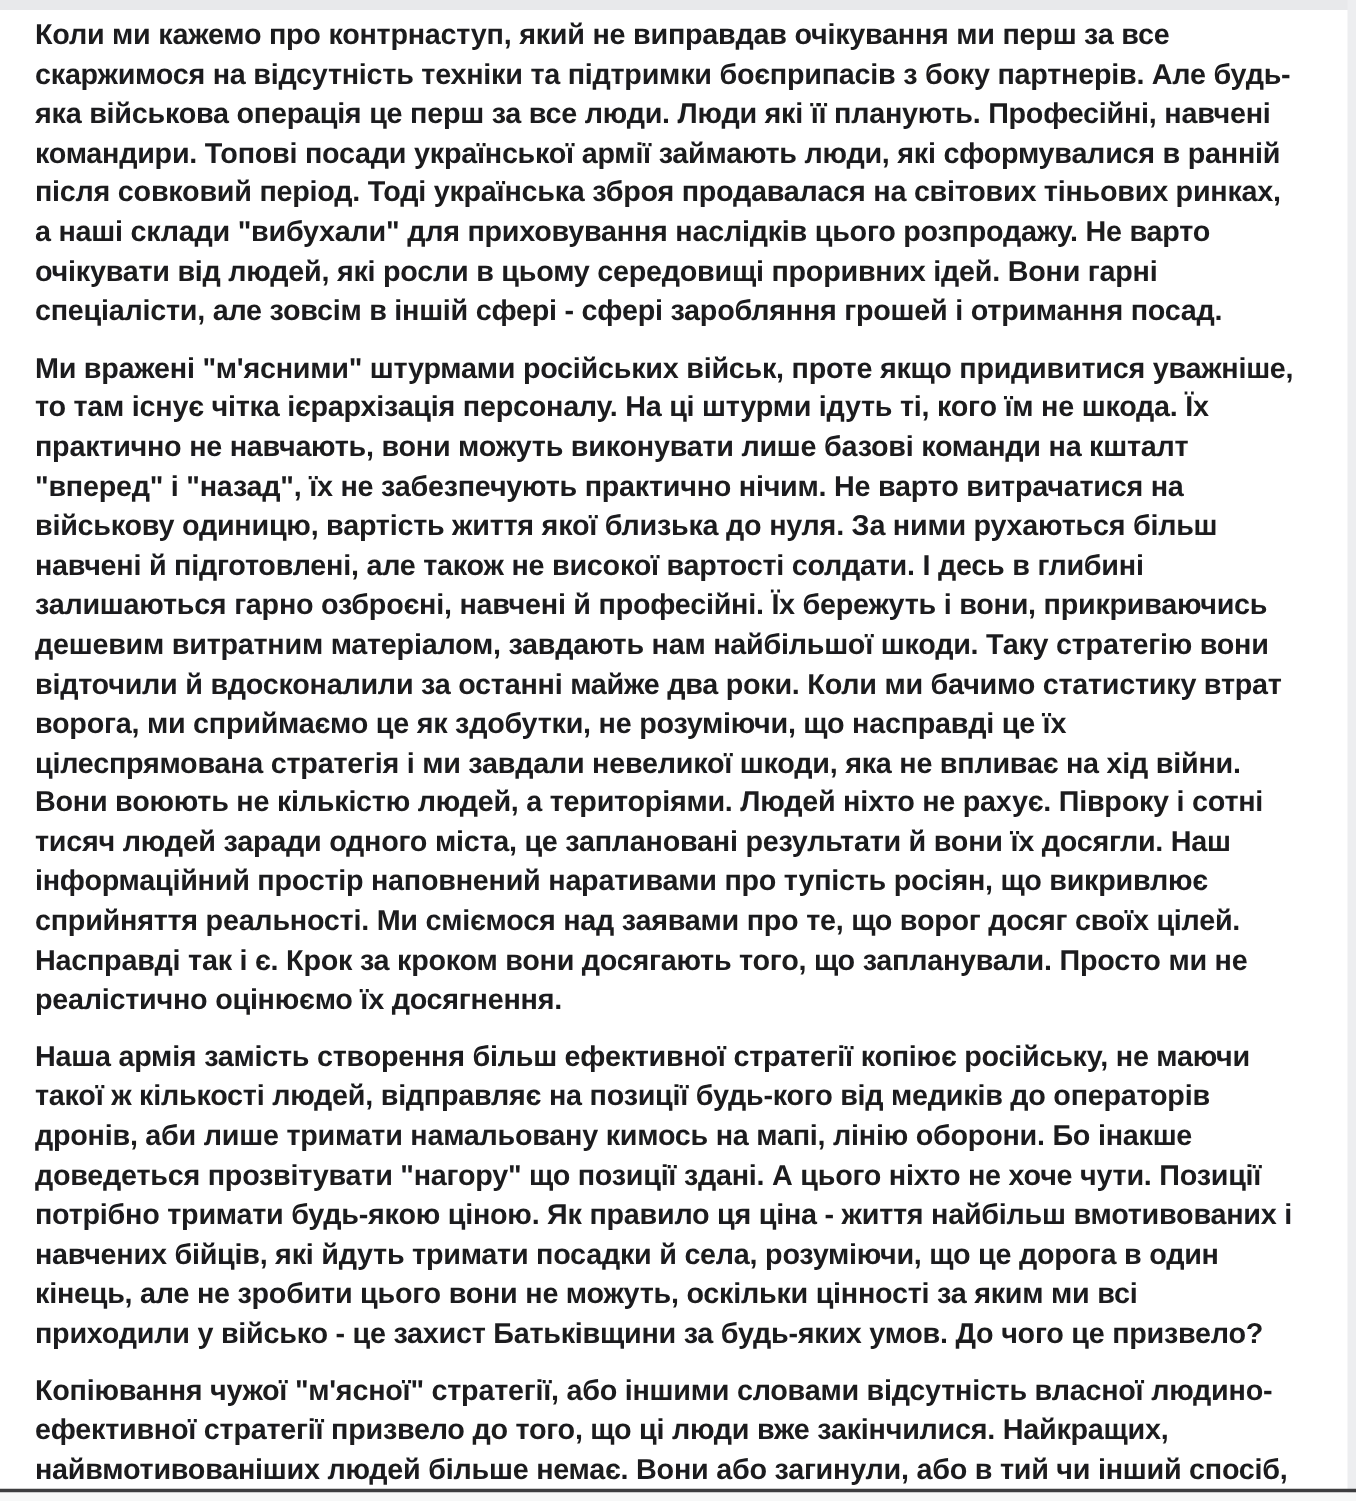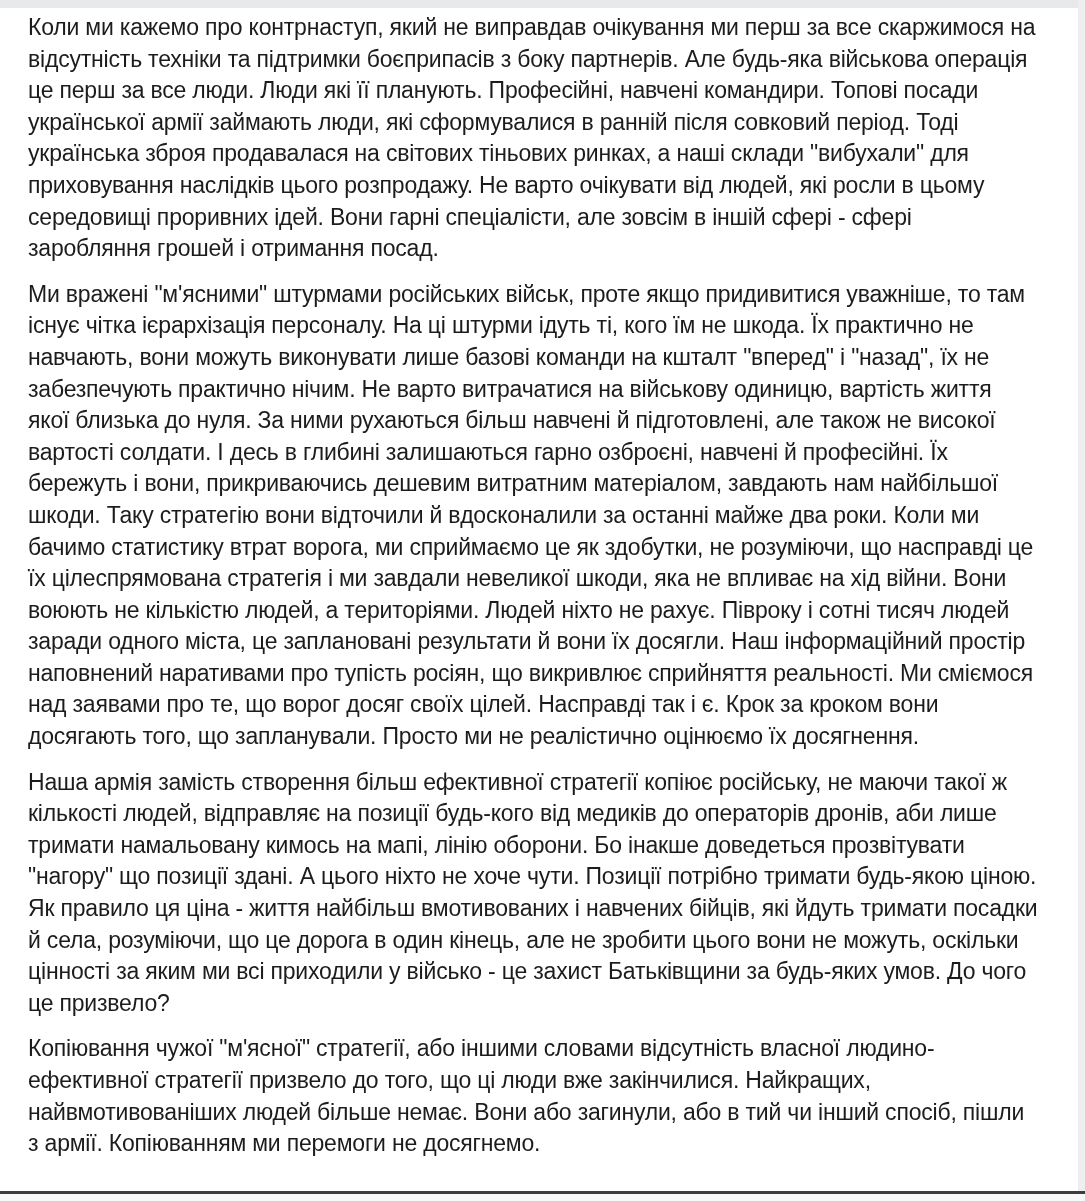--- a/index.html
+++ b/index.html
@@ -48,20 +48,21 @@
     width: 1026px;
     color: #1c1c1e;
     font-size: 23px;
     line-height: 31.6px;
     letter-spacing: -0.2px;
   }
   .article p {
     margin: 0 16px 14px 0;
     padding: 0;
     text-align: left;
+    font-weight: bold;
   }
   .article p:first-child {
     margin-top: 4px;
   }
 </style>
 </head>
 <body>
 
 <div class="top-band"></div>
 <div class="right-strip"></div>

